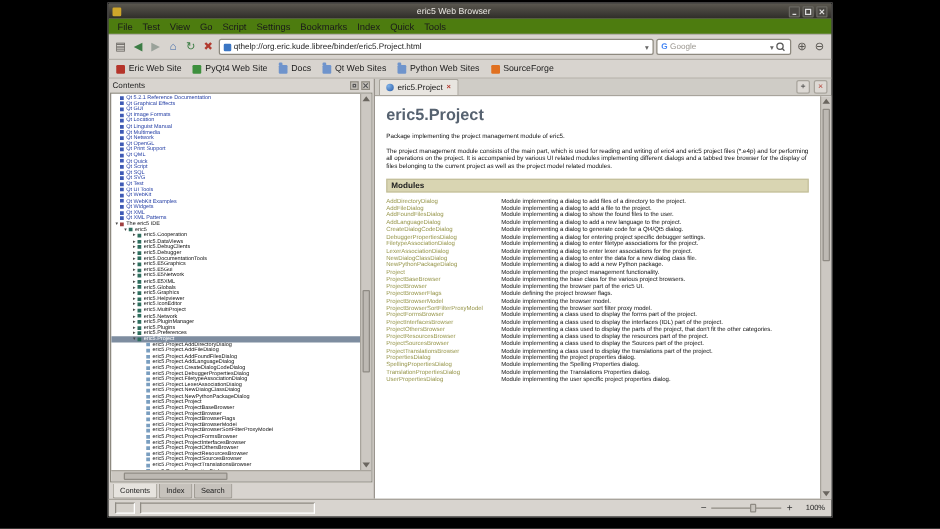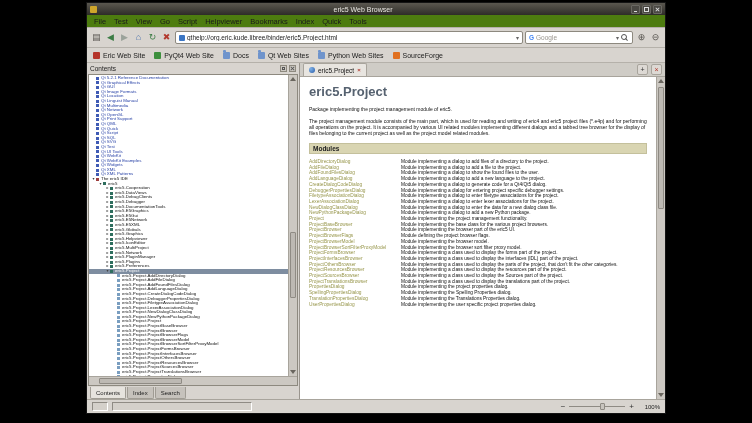--- a/index.html
+++ b/index.html
@@ -174,21 +174,21 @@
         </span>
     </span>
   </div>
 
   <div class="menubar">
       <span class="mi">File</span>
       <span class="mi">Test</span>
       <span class="mi">View</span>
       <span class="mi">Go</span>
       <span class="mi">Script</span>
-      <span class="mi">Helpviewer</span>
+      <span class="mi">Settings</span>
       <span class="mi">Bookmarks</span>
       <span class="mi">Index</span>
       <span class="mi">Quick</span>
       <span class="mi">Tools</span>
     </div>
 
   <div class="toolbar">
     <span class="tb-group">
         <span class="tbtn" style="color: rgb(90, 87, 82);">▤</span>
         <span class="tbtn" style="color: rgb(60, 125, 69);">◀</span>

